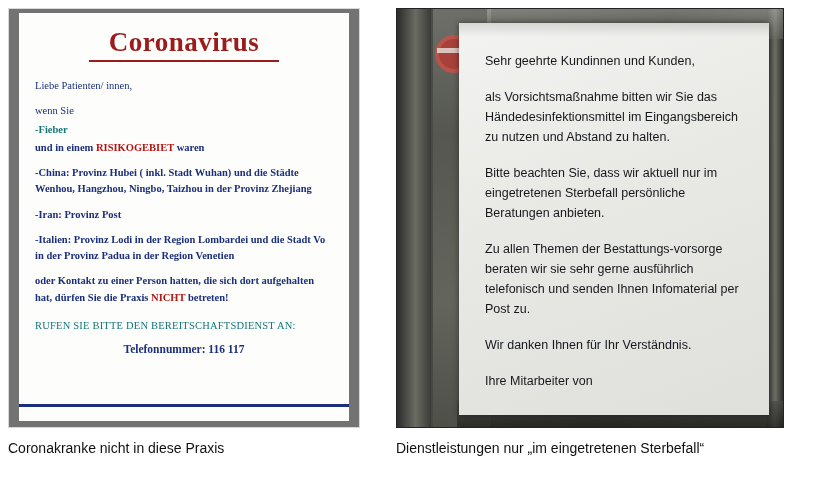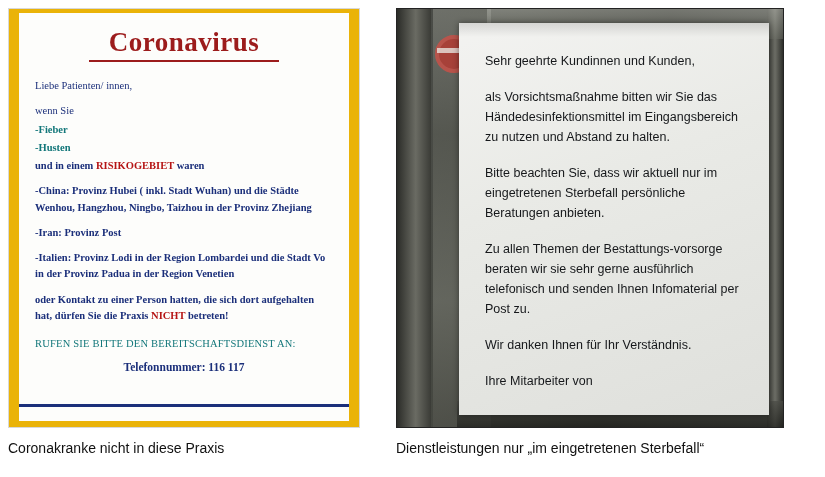--- a/index.html
+++ b/index.html
@@ -28,21 +28,21 @@
   .figure.right { left: 396px; width: 420px; }
 
   .photo {
     position: relative;
     overflow: hidden;
     box-sizing: border-box;
   }
   .photo.left {
     width: 352px;
     height: 420px;
-    background: #eab308;
+    background: #737373;
     border: 1px solid #d8d8d8;
   }
   .photo.right {
     width: 388px;
     height: 420px;
     background: #3d3f3c;
     border: 1px solid #232323;
   }
 
   .caption {
@@ -219,21 +219,20 @@
 
       <div class="poster-left">
         <div class="title">Coronavirus</div>
         <div class="title-rule"></div>
 
         <div class="body">
           <p>Liebe Patienten/ innen,</p>
 
           <p class="tight">wenn Sie</p>
           <p class="tight sym">-Fieber</p>
-          <p class="tight sym">-Husten</p>
 
           <p>
             <span class="bold">und in einem </span><span class="red">RISIKOGEBIET</span><span class="bold"> waren</span>
           </p>
 
           <p class="bold">-China: Provinz Hubei ( inkl. Stadt Wuhan) und die Städte Wenhou, Hangzhou, Ningbo, Taizhou in der Provinz Zhejiang</p>
           <p class="bold">-Iran: Provinz Post</p>
           <p class="bold">-Italien: Provinz Lodi in der Region Lombardei und die Stadt Vo in der Provinz Padua in der Region Venetien</p>
 
           <p>

